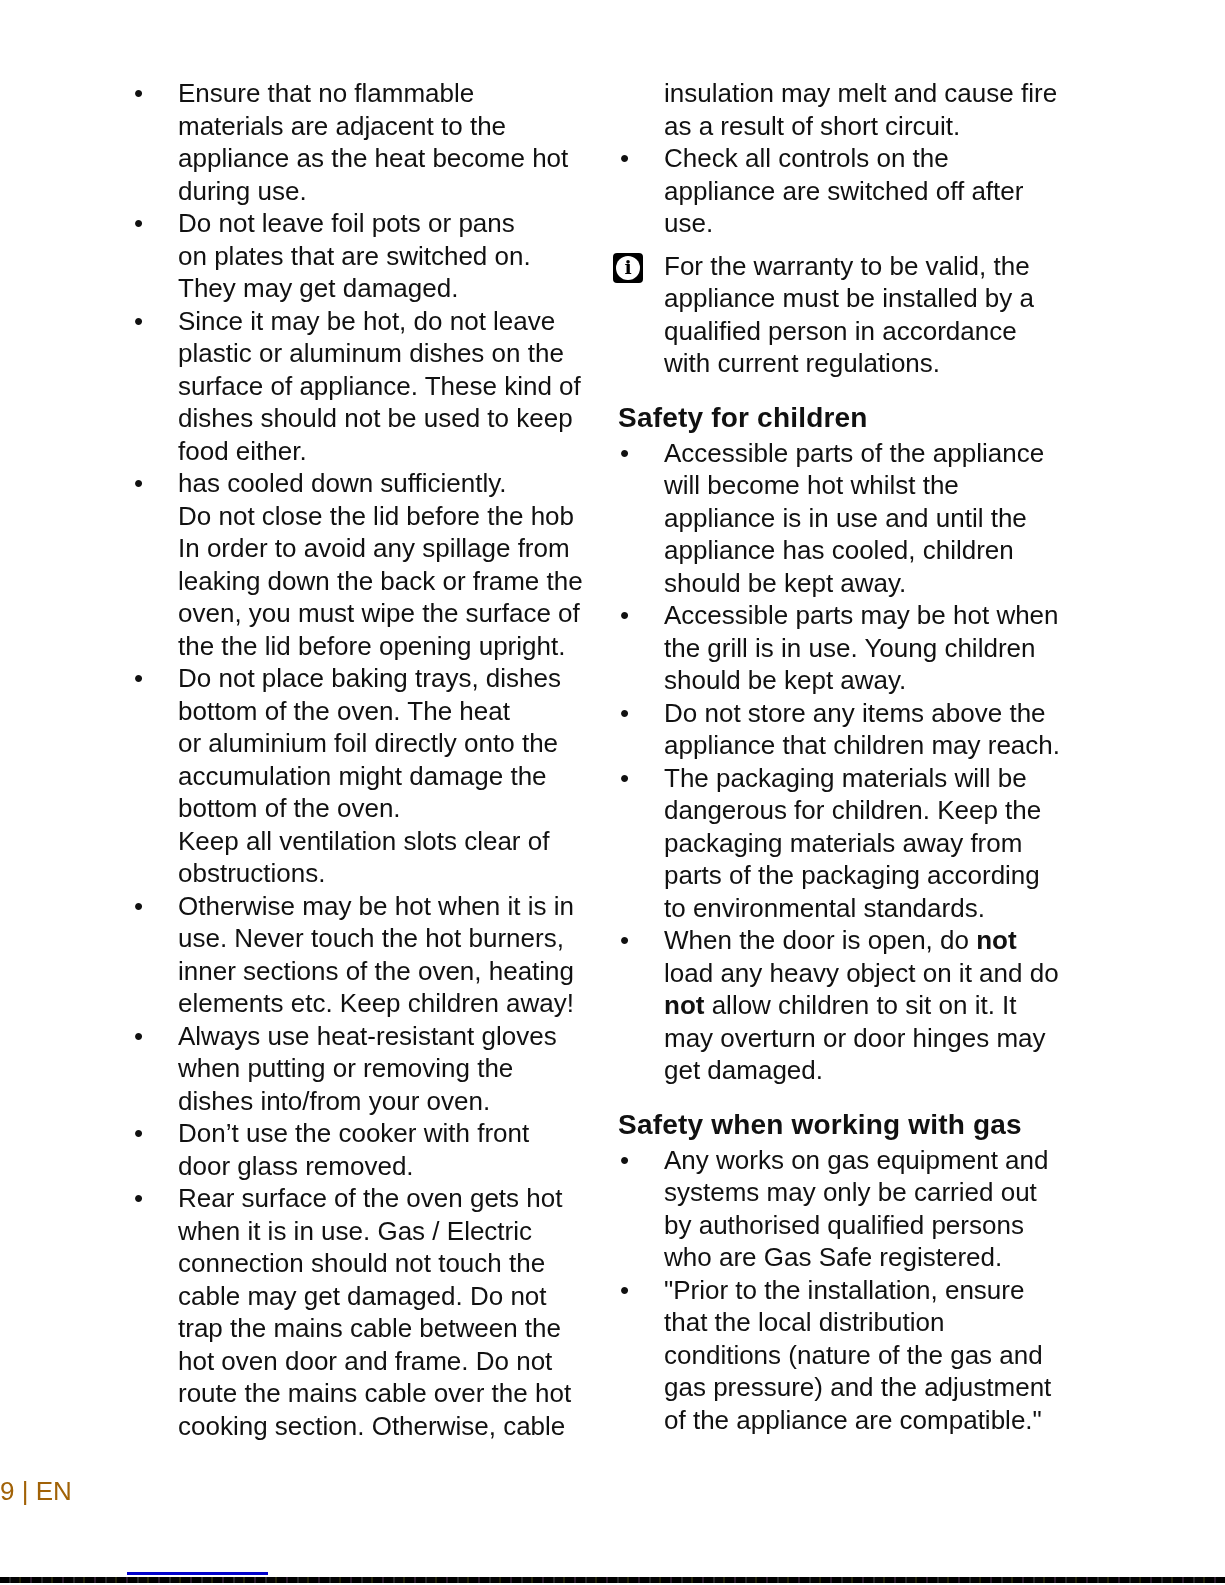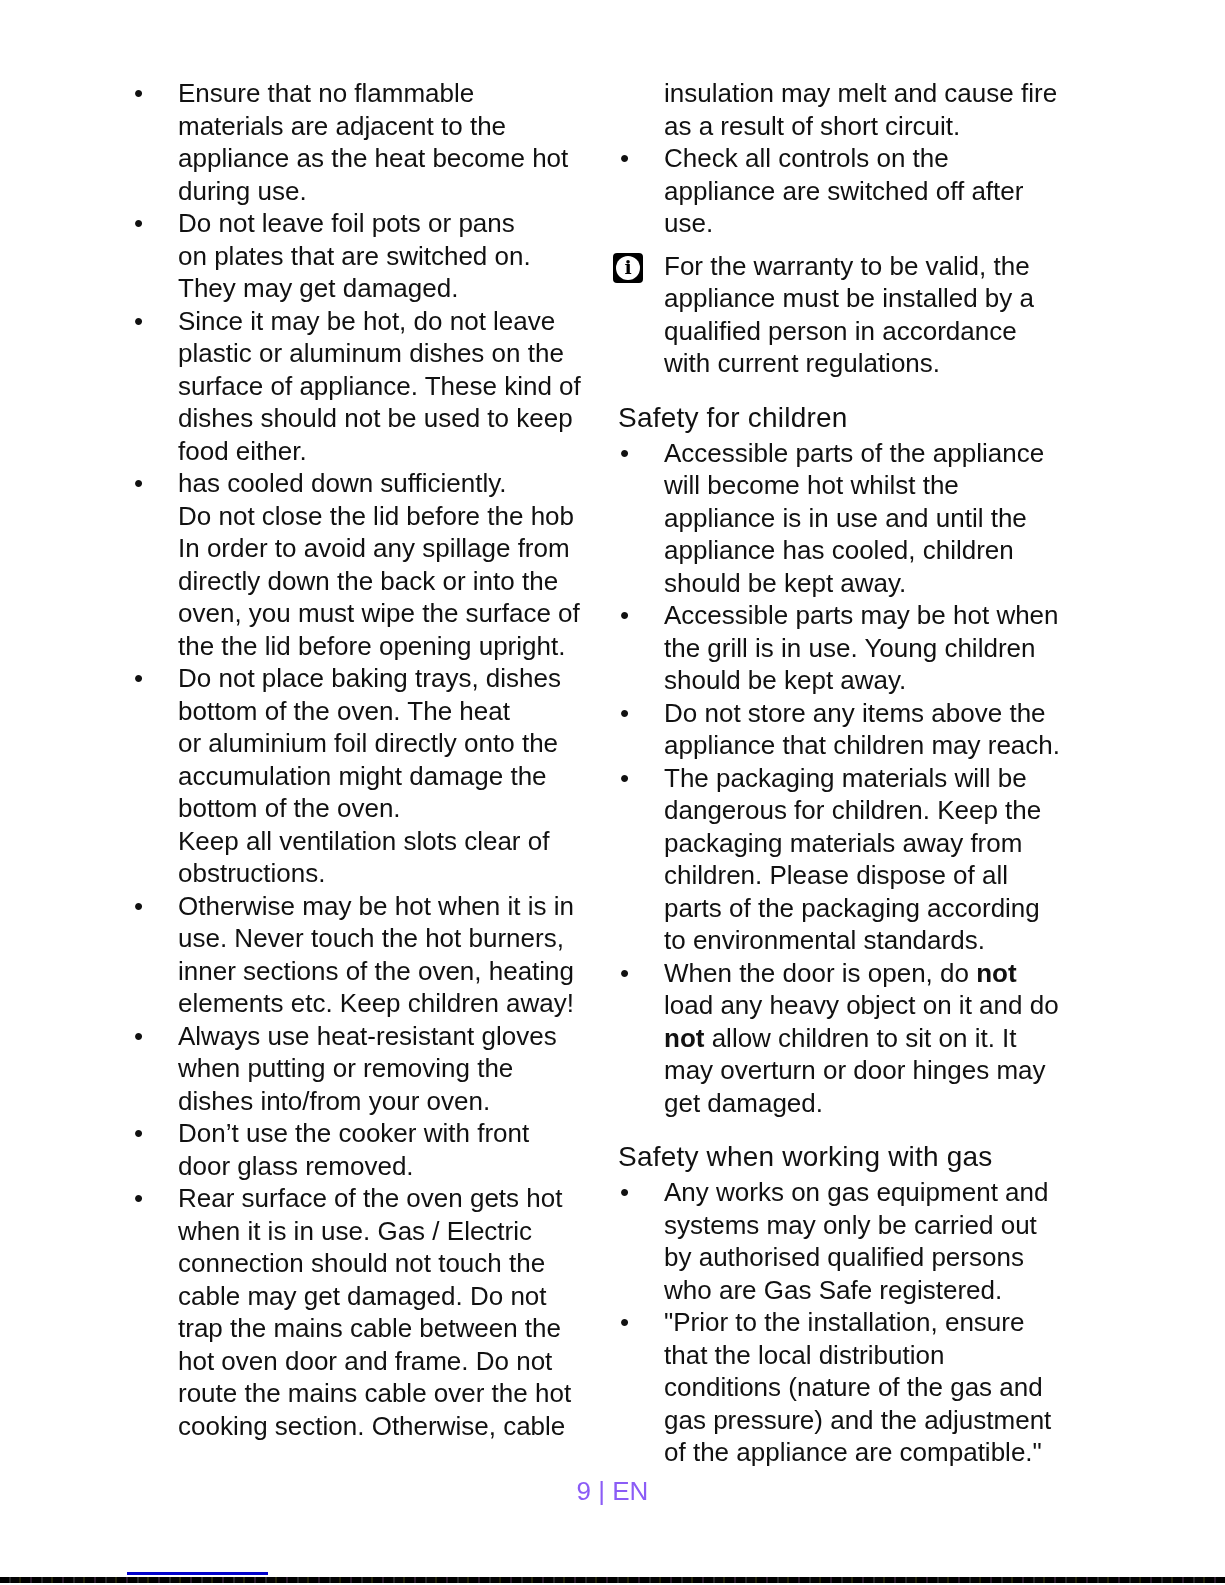--- a/index.html
+++ b/index.html
@@ -8,31 +8,31 @@
     font-family:"Liberation Sans", sans-serif;color:#111;overflow:hidden;
   }
   .page{position:absolute;inset:0;background:#fff;}
   .col{position:absolute;top:77px;width:480px;}
   .col-left{left:132px;}
   .col-right{left:618px;}
   .block{position:relative;padding-left:46px;}
   .line{height:32.5px;line-height:32.5px;font-size:26px;white-space:nowrap;}
   .line .b{font-weight:bold;}
   .marker{position:absolute;left:2px;top:0;font-size:26px;line-height:32.5px;}
-  .heading{font-size:28px;font-weight:normal;line-height:34px;margin:21px 0 2px 0;white-space:nowrap;letter-spacing:0.2px;}
+  .heading{font-size:28px;font-weight:bold;line-height:34px;margin:21px 0 2px 0;white-space:nowrap;letter-spacing:0.2px;}
   .info{margin-top:10px;}
   .info-icon{
     position:absolute;left:-5px;top:3px;width:30px;height:30px;background:#000;
     border-radius:4px;display:flex;align-items:center;justify-content:center;
   }
   .info-icon .disc{width:24px;height:24px;background:#fff;border-radius:50%;
     display:flex;align-items:center;justify-content:center;}
   .info-icon .glyph{font-family:"DejaVu Serif", serif;font-weight:bold;font-size:19px;color:#000;line-height:1;}
-  .footer{position:absolute;top:1475px;left:0;width:1225px;text-align:center;
-    font-size:26px;line-height:32px;color:#8b5cf6;}
+  .footer{position:absolute;top:1475px;left:0;width:1225px;
+    font-size:26px;line-height:32px;color:#a16207;}
   .blue-underline{position:absolute;left:127px;top:1572px;width:141px;height:3px;background:#0000cc;}
   .scan-line{
     position:absolute;left:0;top:1577px;width:1225px;height:6px;
     background:repeating-linear-gradient(90deg,#000 0 9px,#262626 9px 11px,#050505 11px 19px,#23230a 19px 21px,#000 21px 30px,#2a1a2a 30px 32px);
   }
 </style>
 </head>
 <body>
 
 <div class="page">
@@ -56,21 +56,21 @@
         <div class="line">plastic or aluminum dishes on the</div>
         <div class="line">surface of appliance. These kind of</div>
         <div class="line">dishes should not be used to keep</div>
         <div class="line">food either.</div>
       </div>
       <div class="block bullet">
         <span class="marker">•</span>
         <div class="line">has cooled down sufficiently.</div>
         <div class="line">Do not close the lid before the hob</div>
         <div class="line">In order to avoid any spillage from</div>
-        <div class="line">directly down the back or into the</div>
+        <div class="line">leaking down the back or frame the</div>
         <div class="line">oven, you must wipe the surface of</div>
         <div class="line">the the lid before opening upright.</div>
       </div>
       <div class="block bullet">
         <span class="marker">•</span>
         <div class="line">Do not place baking trays, dishes</div>
         <div class="line">bottom of the oven. The heat</div>
         <div class="line">or aluminium foil directly onto the</div>
         <div class="line">accumulation might damage the</div>
         <div class="line">bottom of the oven.</div>
@@ -147,21 +147,20 @@
       <div class="block bullet">
         <span class="marker">•</span>
         <div class="line">Do not store any items above the</div>
         <div class="line">appliance that children may reach.</div>
       </div>
       <div class="block bullet">
         <span class="marker">•</span>
         <div class="line">The packaging materials will be</div>
         <div class="line">dangerous for children. Keep the</div>
         <div class="line">packaging materials away from</div>
-        <div class="line">children. Please dispose of all</div>
         <div class="line">parts of the packaging according</div>
         <div class="line">to environmental standards.</div>
       </div>
       <div class="block bullet">
         <span class="marker">•</span>
         <div class="line"><span>When the door is open, do </span><span class="b">not</span></div>
         <div class="line">load any heavy object on it and do</div>
         <div class="line"><span class="b">not</span><span> allow children to sit on it. It</span></div>
         <div class="line">may overturn or door hinges may</div>
         <div class="line">get damaged.</div>

